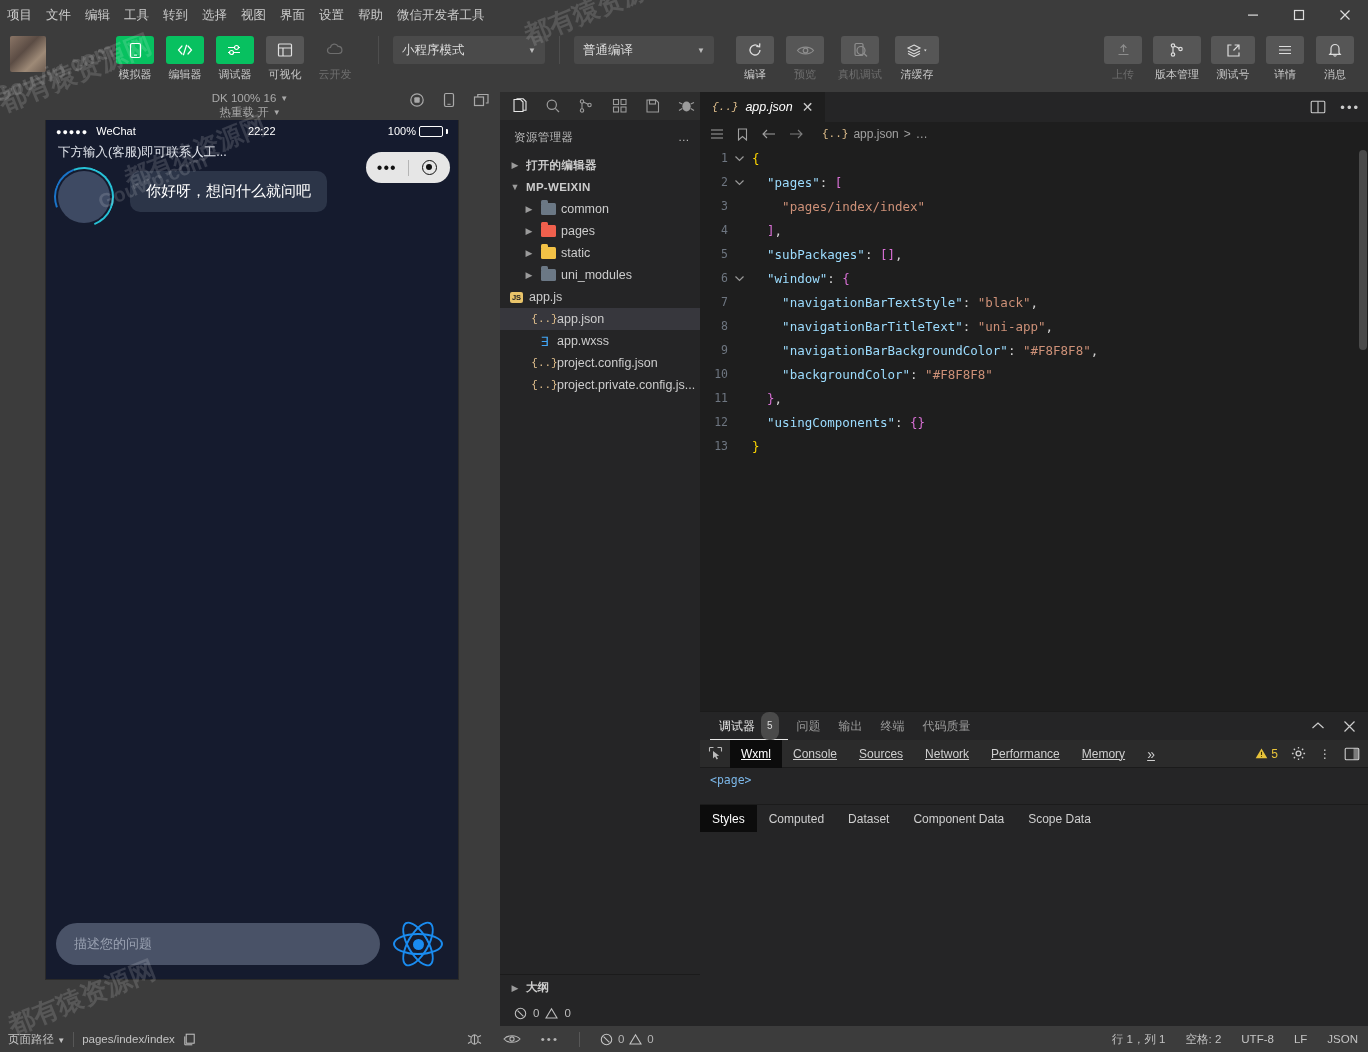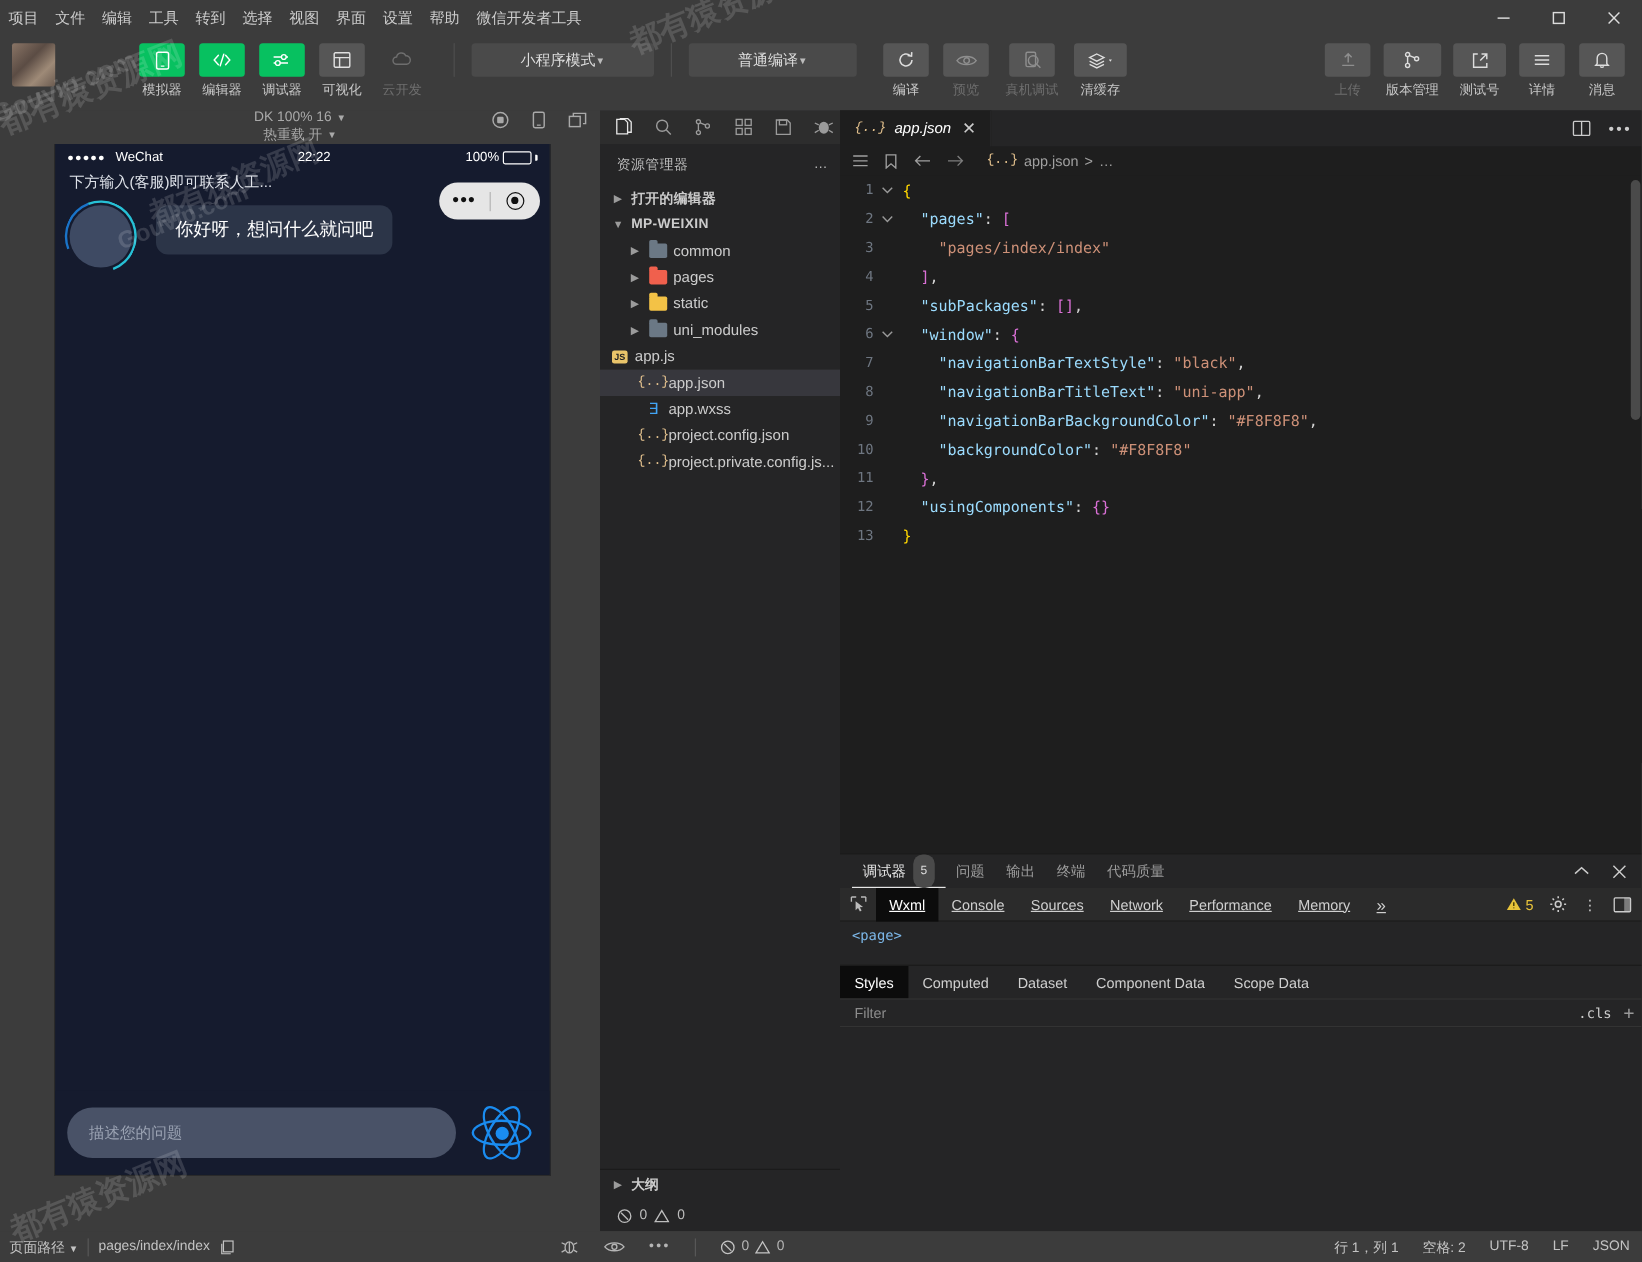--- a/index.html
+++ b/index.html
@@ -39,21 +39,21 @@
   .tb-icon.grey { background: #565656; }
   .tb-icon.plain { background: transparent; }
   .tb-label { font-size: 11px; color: #c8c8c8; margin-top: 3px; white-space: nowrap; }
   .tb-label.dim { color: #6e6e6e; }
   .tb-icon.dim { color: #6e6e6e; }
   .tb-sep { width: 1px; height: 28px; background: #4e4e4e; margin: 0 8px; align-self: flex-start; }
 
   .tb-select {
     height: 28px; width: 152px; background: #4a4a4a; border-radius: 3px;
     display: flex; align-items: center; padding: 0 9px; color: #ddd; font-size: 12.5px;
-    justify-content: center; margin-left: 6px;
+    justify-content: space-between; margin-left: 6px;
   }
   .tb-select .caret { font-size: 8px; color: #bbb; }
   .tb-select.wide { width: 140px; }
 
   .tb-right { position: absolute; right: 8px; top: 6px; display: flex; }
 
   
   .main { flex: 1; display: flex; min-height: 0; }
 
   
@@ -787,27 +787,20 @@
         </div>
 
         <div class="dt-panel-tabs">
           <span class="dt-ptab active">Styles</span>
           <span class="dt-ptab">Computed</span>
           <span class="dt-ptab">Dataset</span>
           <span class="dt-ptab">Component Data</span>
           <span class="dt-ptab">Scope Data</span>
         </div>
 
-        <div class="dt-filter">
-          <span>Filter</span>
-          <span class="right">
-            <span>.cls</span>
-            <span style="font-size:15px;color:#999">+</span>
-          </span>
-        </div>
 
         <div class="dt-body"></div>
       </div>
     </div>
   </div>
 
   <div class="statusbar">
     <div class="sb-left">
       <span>
         <span>页面路径</span>

